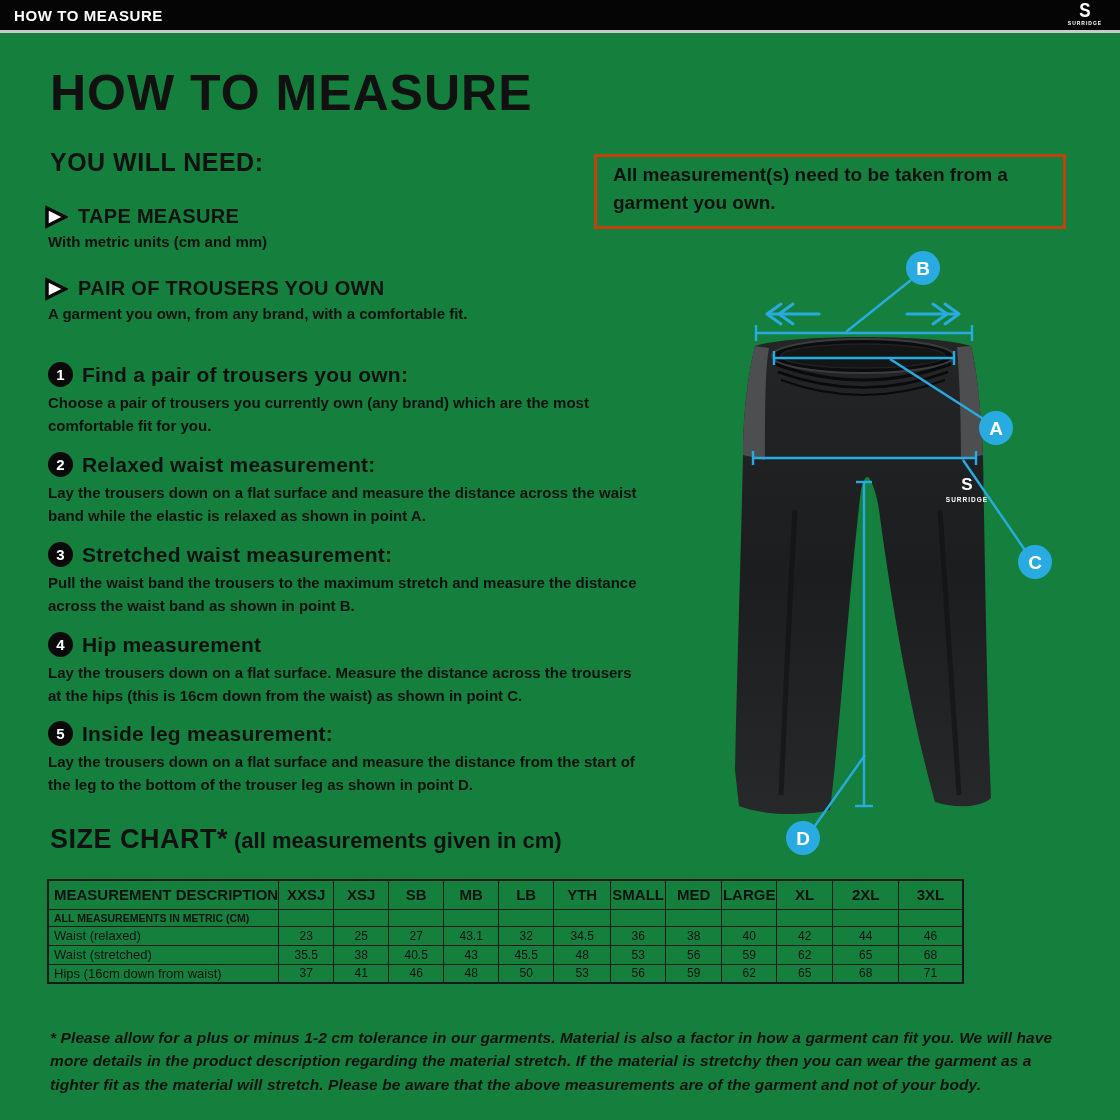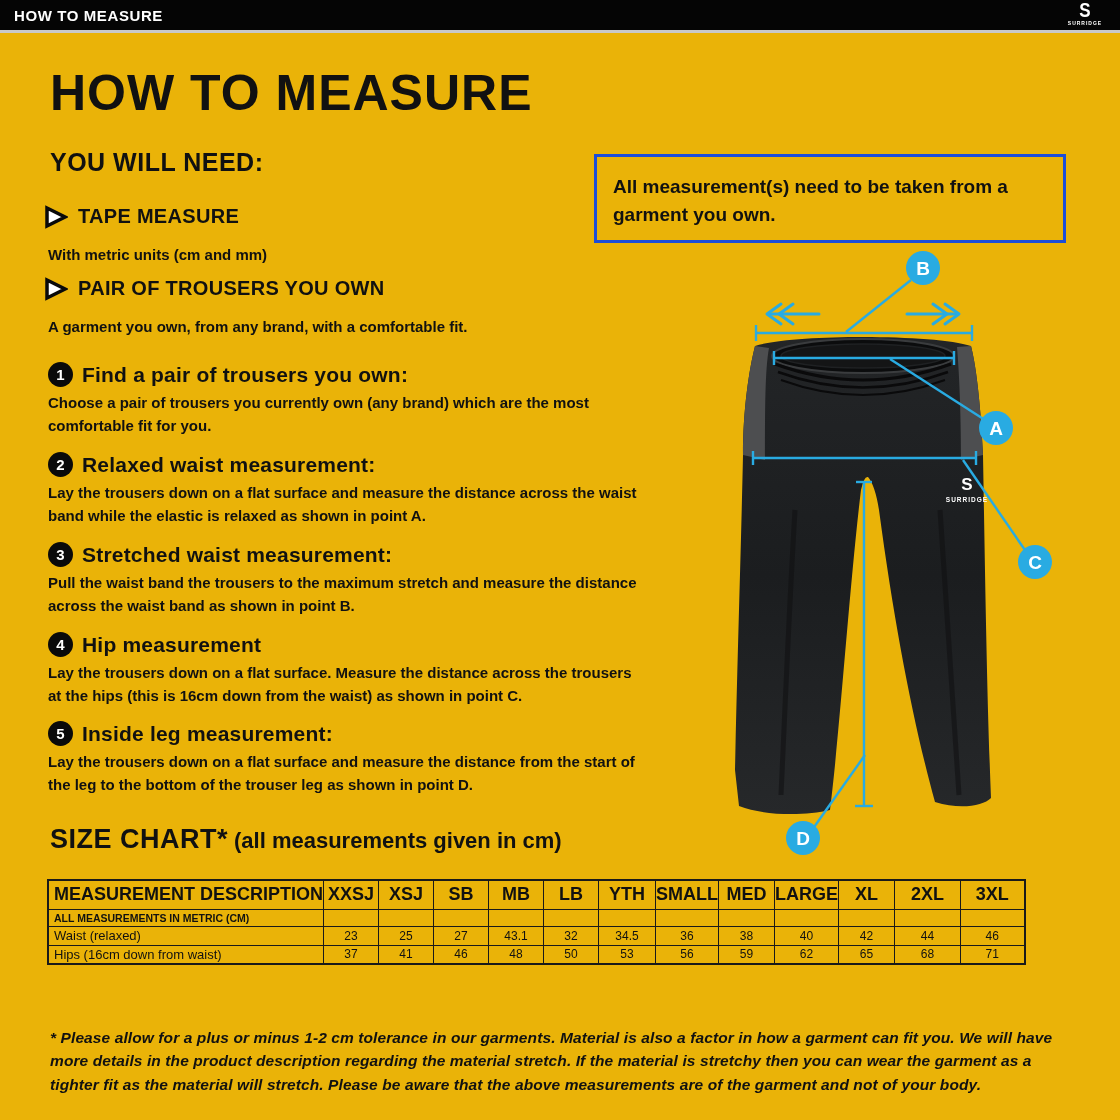--- a/index.html
+++ b/index.html
@@ -1,60 +1,60 @@
 <!DOCTYPE html>
 <html><head>
 <meta charset="utf-8">
 <style>
   * { margin:0; padding:0; box-sizing:border-box; }
   html,body { background:#ffffff; }
   body { font-family:"Liberation Sans", sans-serif; color:#111; }
-  #page { position:relative; width:1120px; height:1120px; background:#eab308; overflow:hidden; }
+  #page { position:relative; width:1120px; height:1120px; background:#15803d; overflow:hidden; }
 
   
   .topbar { position:absolute; left:0; top:0; width:1120px; height:33px; background:#050505;
             border-bottom:3px solid #c9c9c9; display:flex; align-items:center; }
   .topbar-title { color:#fff; font-weight:bold; font-size:15px; letter-spacing:.6px; padding-left:14px; }
   .topbar-logo { position:absolute; right:12px; top:2px; width:46px; text-align:center; color:#fff; }
   .logo-s { font-weight:bold; font-size:17px; line-height:17px; display:block; transform:scaleY(1.15); }
   .logo-word { font-size:5px; letter-spacing:1px; font-weight:bold; display:block; margin-top:1px; }
 
   
   .h1 { position:absolute; left:50px; top:64px; font-size:50px; font-weight:bold; letter-spacing:1px; }
   .h2 { position:absolute; left:50px; top:148px; font-size:25px; font-weight:bold; letter-spacing:.5px; }
 
   
   .need { position:absolute; left:44px; width:560px; }
   .need-head { display:flex; align-items:flex-start; gap:10px; font-size:20px; font-weight:bold; letter-spacing:.3px; }
-  .need-desc { font-size:15px; font-weight:bold; margin-top:17px; padding-left:4px; }
+  .need-desc { font-size:15px; font-weight:bold; margin-top:4px; padding-left:4px; }
   .tri { width:24px; height:24px; flex:0 0 24px; }
 
   
   .step { position:absolute; left:48px; width:600px; }
   .step-head { display:flex; align-items:center; gap:9px; }
   .step-num { width:25px; height:25px; border-radius:50%; background:#0a0a0a; color:#fff;
               font-size:15px; font-weight:bold; display:flex; align-items:center; justify-content:center; flex:0 0 25px; }
   .step-title { font-size:21px; font-weight:bold; letter-spacing:.2px; }
   .step-desc { font-size:15px; font-weight:bold; line-height:1.5; margin-top:5px; width:595px; }
 
   
-  .notice { position:absolute; left:594px; top:154px; width:472px; height:89px; border:3px solid #1d4ed8;
-            padding:16px 16px; font-size:19px; font-weight:bold; line-height:1.45; }
+  .notice { position:absolute; left:594px; top:154px; width:472px; height:75px; border:3px solid #c2410c;
+            padding:4px 16px; font-size:19px; font-weight:bold; line-height:1.45; }
 
   
   .diagram { position:absolute; left:735px; top:250px; width:340px; height:620px; }
 
   
   .sc-head { position:absolute; left:50px; top:824px; }
   .sc-title { font-size:27px; font-weight:bold; letter-spacing:.5px; }
   .sc-sub { font-size:22px; font-weight:bold; margin-left:6px; }
   table.sizechart { position:absolute; left:47px; top:879px; border-collapse:collapse; table-layout:fixed;
                     border:2px solid #1a1a1a; font-family:"Liberation Sans", sans-serif; }
   table.sizechart th, table.sizechart td { border:1px solid #1a1a1a; text-align:center; overflow:hidden; white-space:nowrap; }
-  table.sizechart th { font-size:18px; font-weight:bold; height:29px; }
+  table.sizechart th { font-size:15px; font-weight:bold; height:29px; }
   table.sizechart th.desc, table.sizechart td.desc { text-align:left; padding-left:5px; }
   tr.metric td { font-size:10.5px; font-weight:bold; height:17px; }
   tr.datarow td { font-size:12px; height:19px; }
   tr.datarow td.desc { font-size:13px; }
 
   
   .footnote { position:absolute; left:50px; top:1026px; width:1022px; font-size:15.5px; font-weight:bold;
               font-style:italic; line-height:1.5; letter-spacing:.1px; }
 </style>
 </head>
@@ -278,20 +278,35 @@
           <td>32</td>
           <td>34.5</td>
           <td>36</td>
           <td>38</td>
           <td>40</td>
           <td>42</td>
           <td>44</td>
           <td>46</td>
         </tr>
         <tr class="datarow">
+          <td class="desc">Waist (stretched)</td>
+          <td>35.5</td>
+          <td>38</td>
+          <td>40.5</td>
+          <td>43</td>
+          <td>45.5</td>
+          <td>48</td>
+          <td>53</td>
+          <td>56</td>
+          <td>59</td>
+          <td>62</td>
+          <td>65</td>
+          <td>68</td>
+        </tr>
+        <tr class="datarow">
           <td class="desc">Hips (16cm down from waist)</td>
           <td>37</td>
           <td>41</td>
           <td>46</td>
           <td>48</td>
           <td>50</td>
           <td>53</td>
           <td>56</td>
           <td>59</td>
           <td>62</td>

